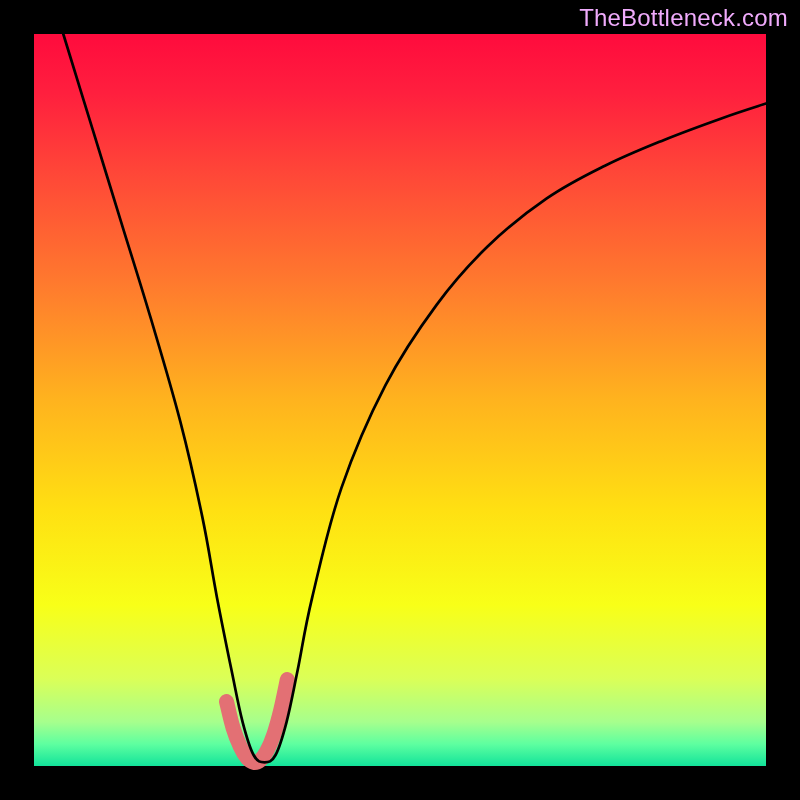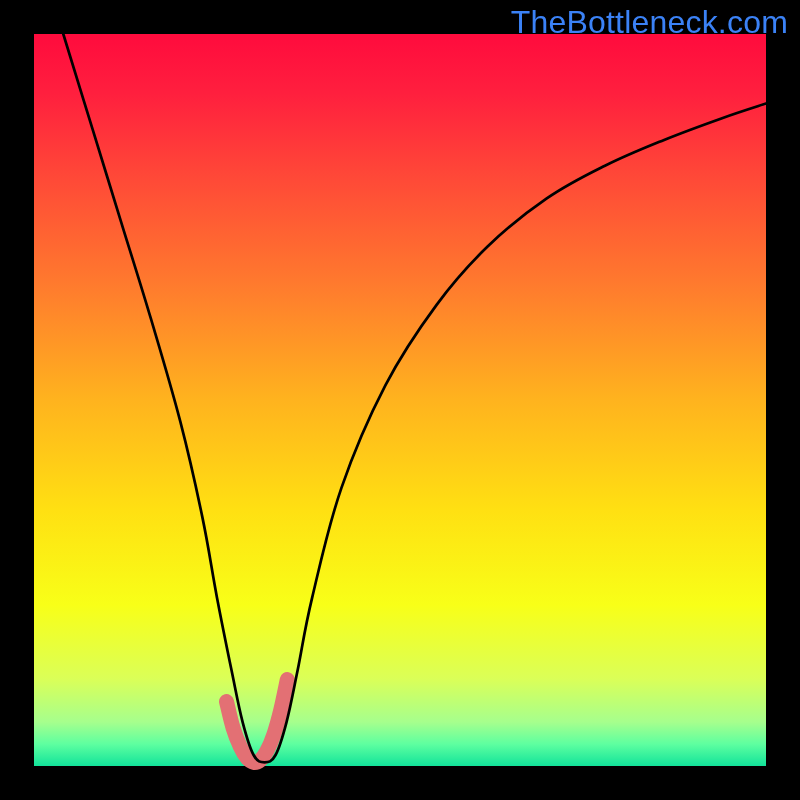--- a/index.html
+++ b/index.html
@@ -16,23 +16,23 @@
     left: 0;
     width: 800px;
     height: 800px;
     background: #000;
   }
   .watermark {
     position: absolute;
     top: 4px;
     right: 12px;
     font-family: Arial, Helvetica, sans-serif;
-    font-size: 32px;
+    font-size: 24px;
     font-weight: 400;
-    color: #3b82f6;
+    color: #f0abfc;
     letter-spacing: 0.2px;
     z-index: 5;
   }
   svg {
     position: absolute;
     top: 0;
     left: 0;
   }
 </style>
 </head>

